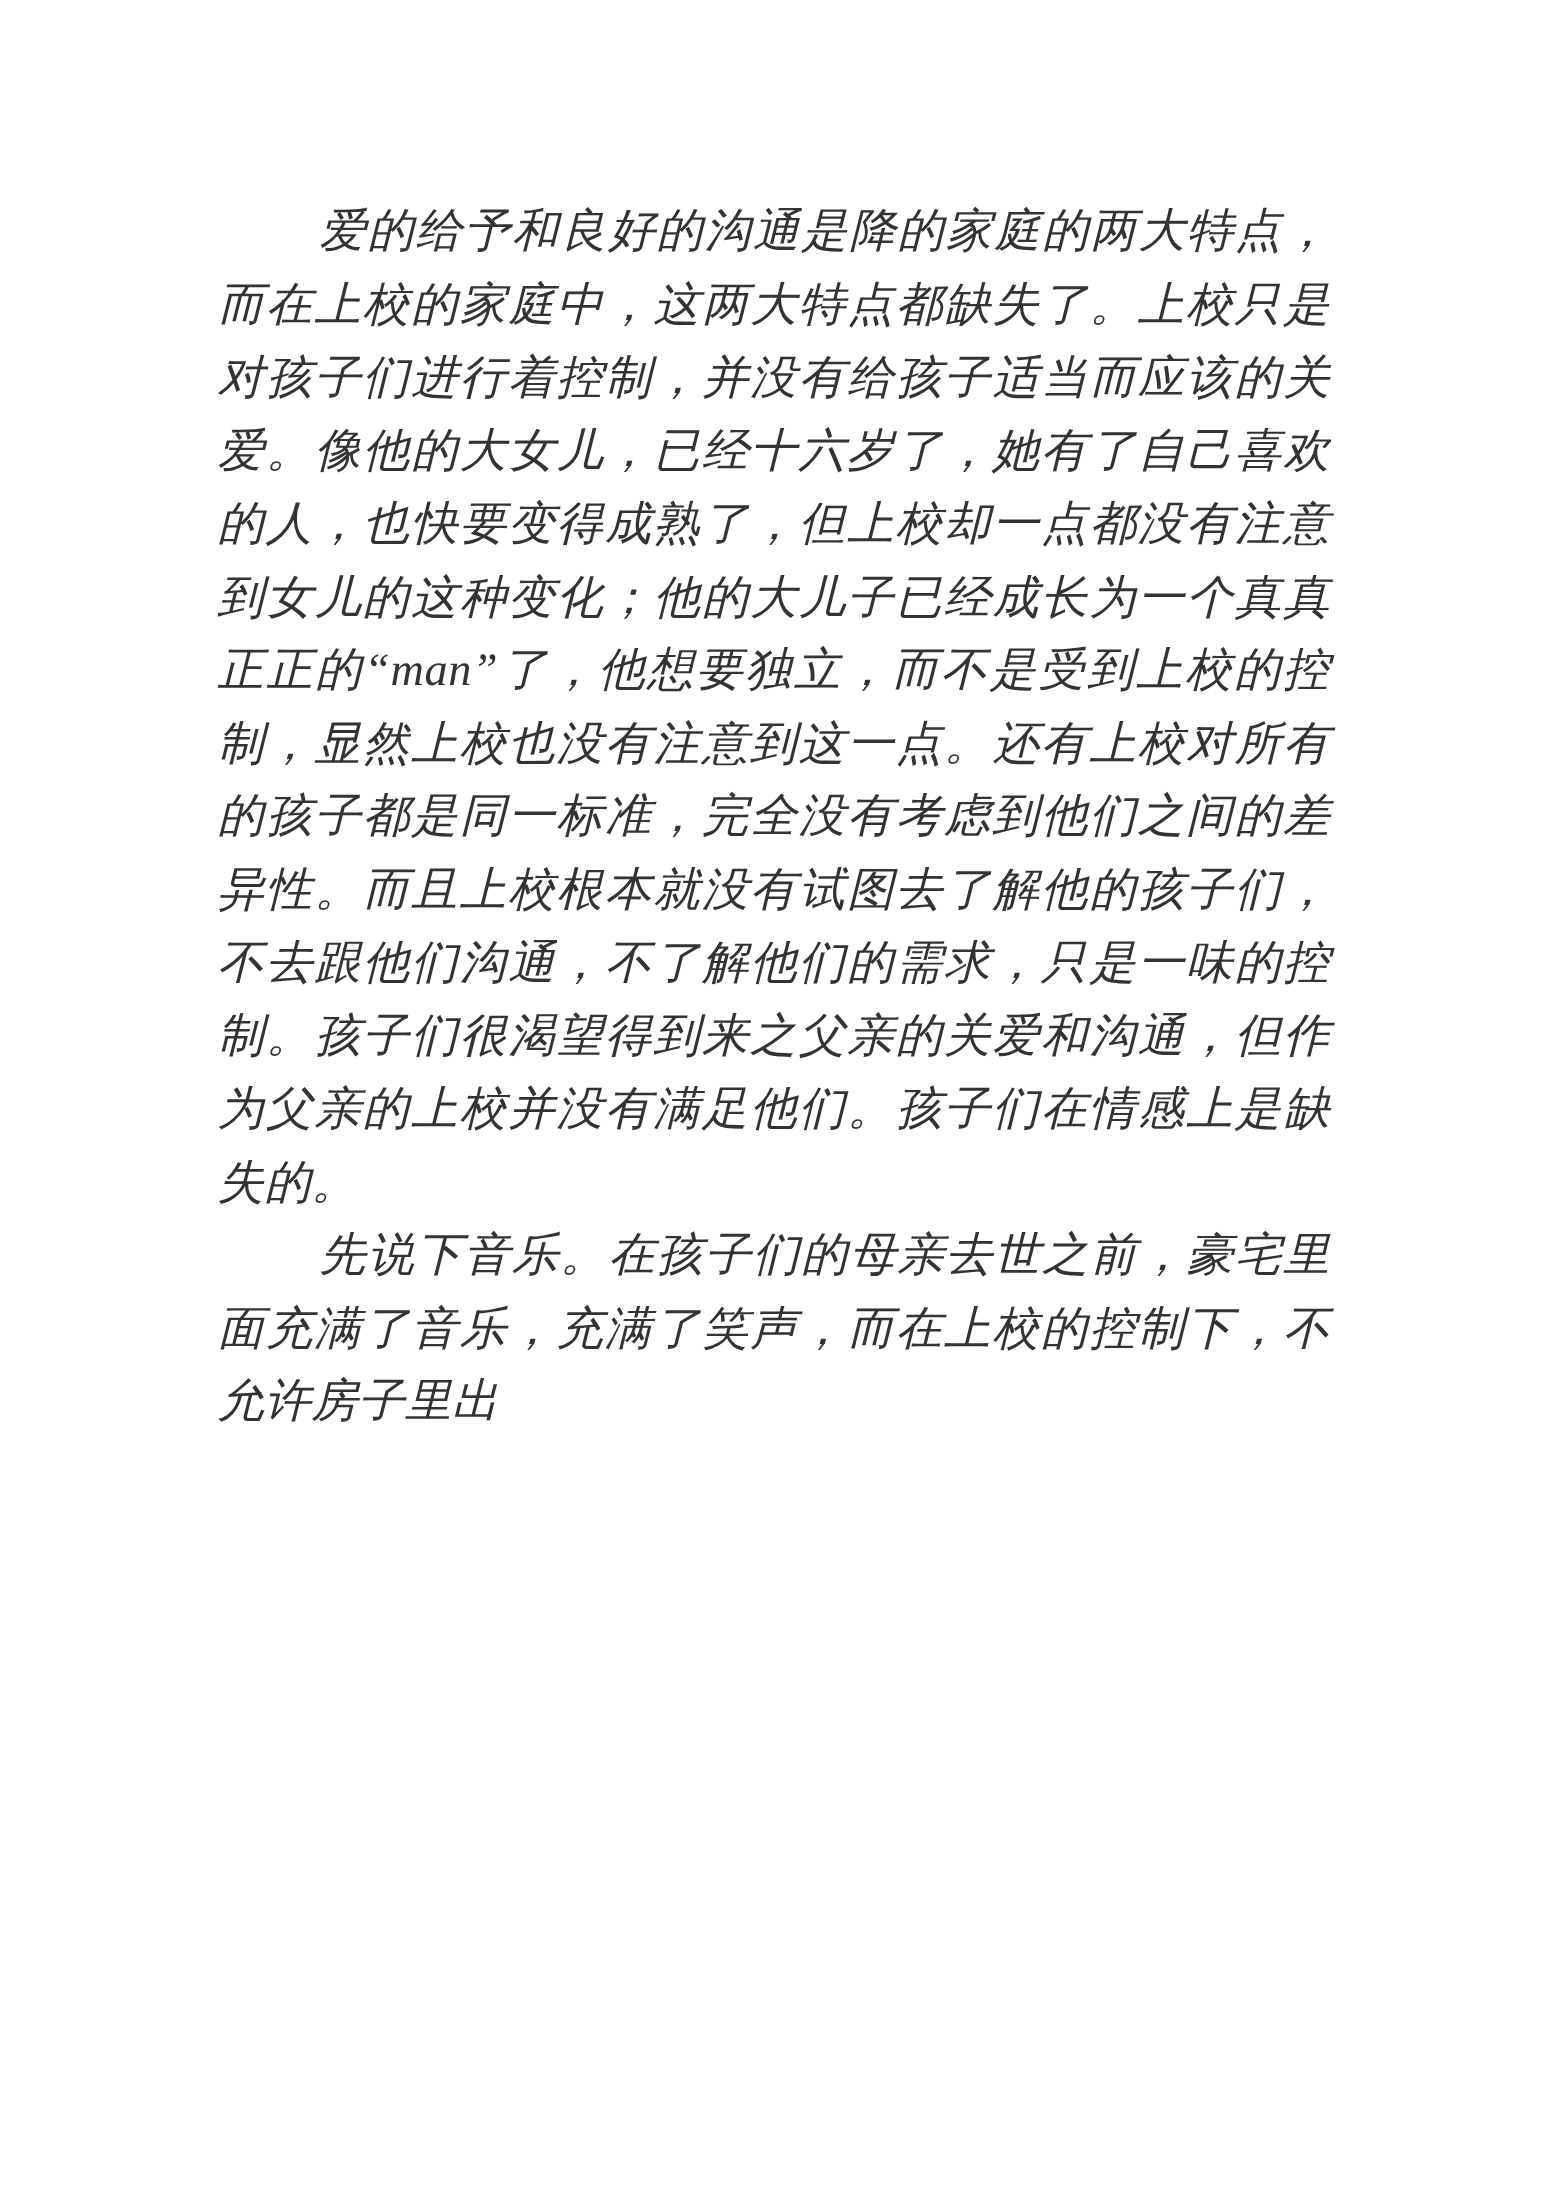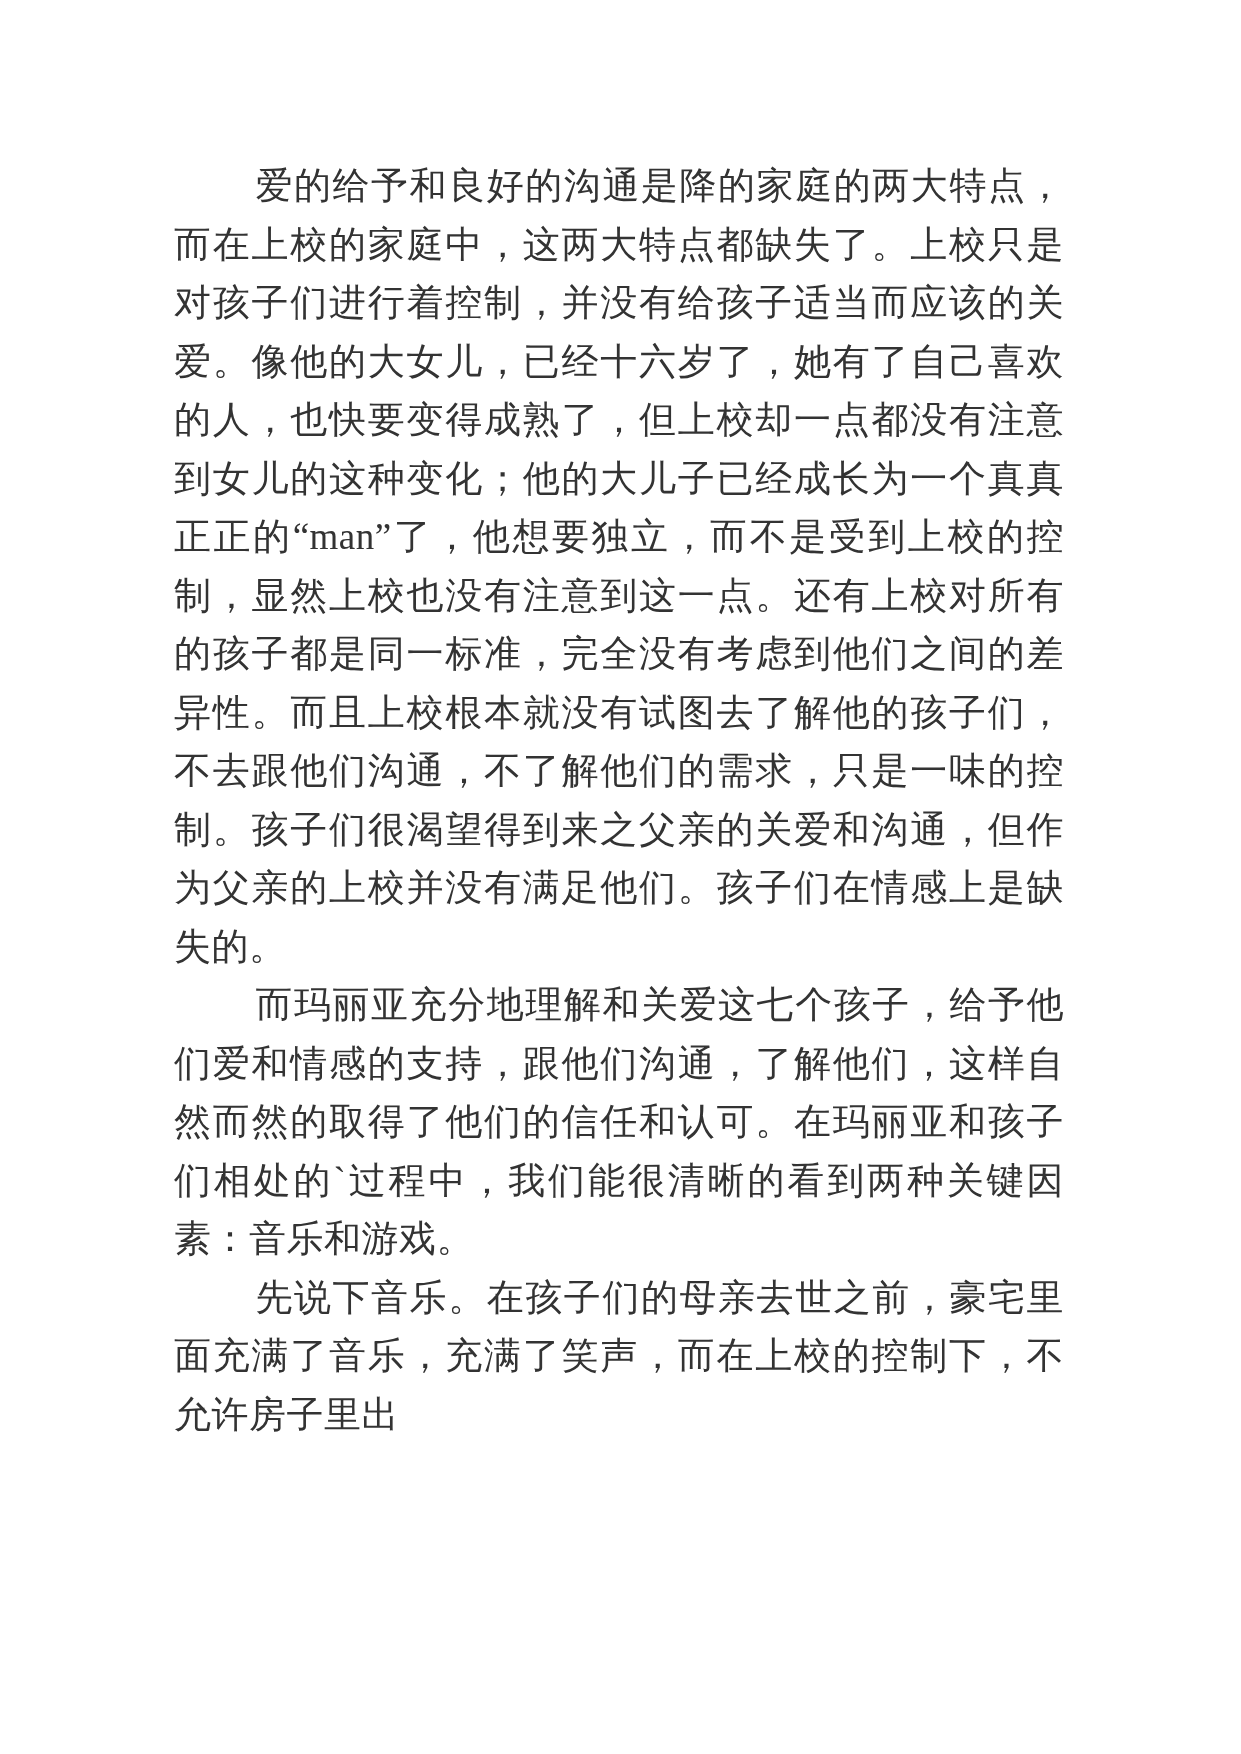--- a/index.html
+++ b/index.html
@@ -27,24 +27,24 @@
     font-size: 37px;
     line-height: 58.5px;
     color: #333333;
     text-align: justify;
     text-justify: inter-ideograph;
     letter-spacing: 0.5px;
     word-break: break-all;
   }
   .doc-paragraph.indented {
     text-indent: 2.2em;
+    font-style: italic;
   }
 </style>
 </head>
 <body>
 
 <div class="page">
   <div class="doc-body">
     <p class="doc-paragraph indented">爱的给予和良好的沟通是降的家庭的两大特点，而在上校的家庭中，这两大特点都缺失了。上校只是对孩子们进行着控制，并没有给孩子适当而应该的关爱。像他的大女儿，已经十六岁了，她有了自己喜欢的人，也快要变得成熟了，但上校却一点都没有注意到女儿的这种变化；他的大儿子已经成长为一个真真正正的“man”了，他想要独立，而不是受到上校的控制，显然上校也没有注意到这一点。还有上校对所有的孩子都是同一标准，完全没有考虑到他们之间的差异性。而且上校根本就没有试图去了解他的孩子们，不去跟他们沟通，不了解他们的需求，只是一味的控制。孩子们很渴望得到来之父亲的关爱和沟通，但作为父亲的上校并没有满足他们。孩子们在情感上是缺失的。</p>
-    <p class="doc-paragraph indented">而玛丽亚充分地理解和关爱这七个孩子，给予他们爱和情感的支持，跟他们沟通，了解他们，这样自然而然的取得了他们的信任和认可。在玛丽亚和孩子们相处的`过程中，我们能很清晰的看到两种关键因素：音乐和游戏。</p>
     <p class="doc-paragraph indented">先说下音乐。在孩子们的母亲去世之前，豪宅里面充满了音乐，充满了笑声，而在上校的控制下，不允许房子里出</p>
   </div>
 </div>
 
 </body></html>

